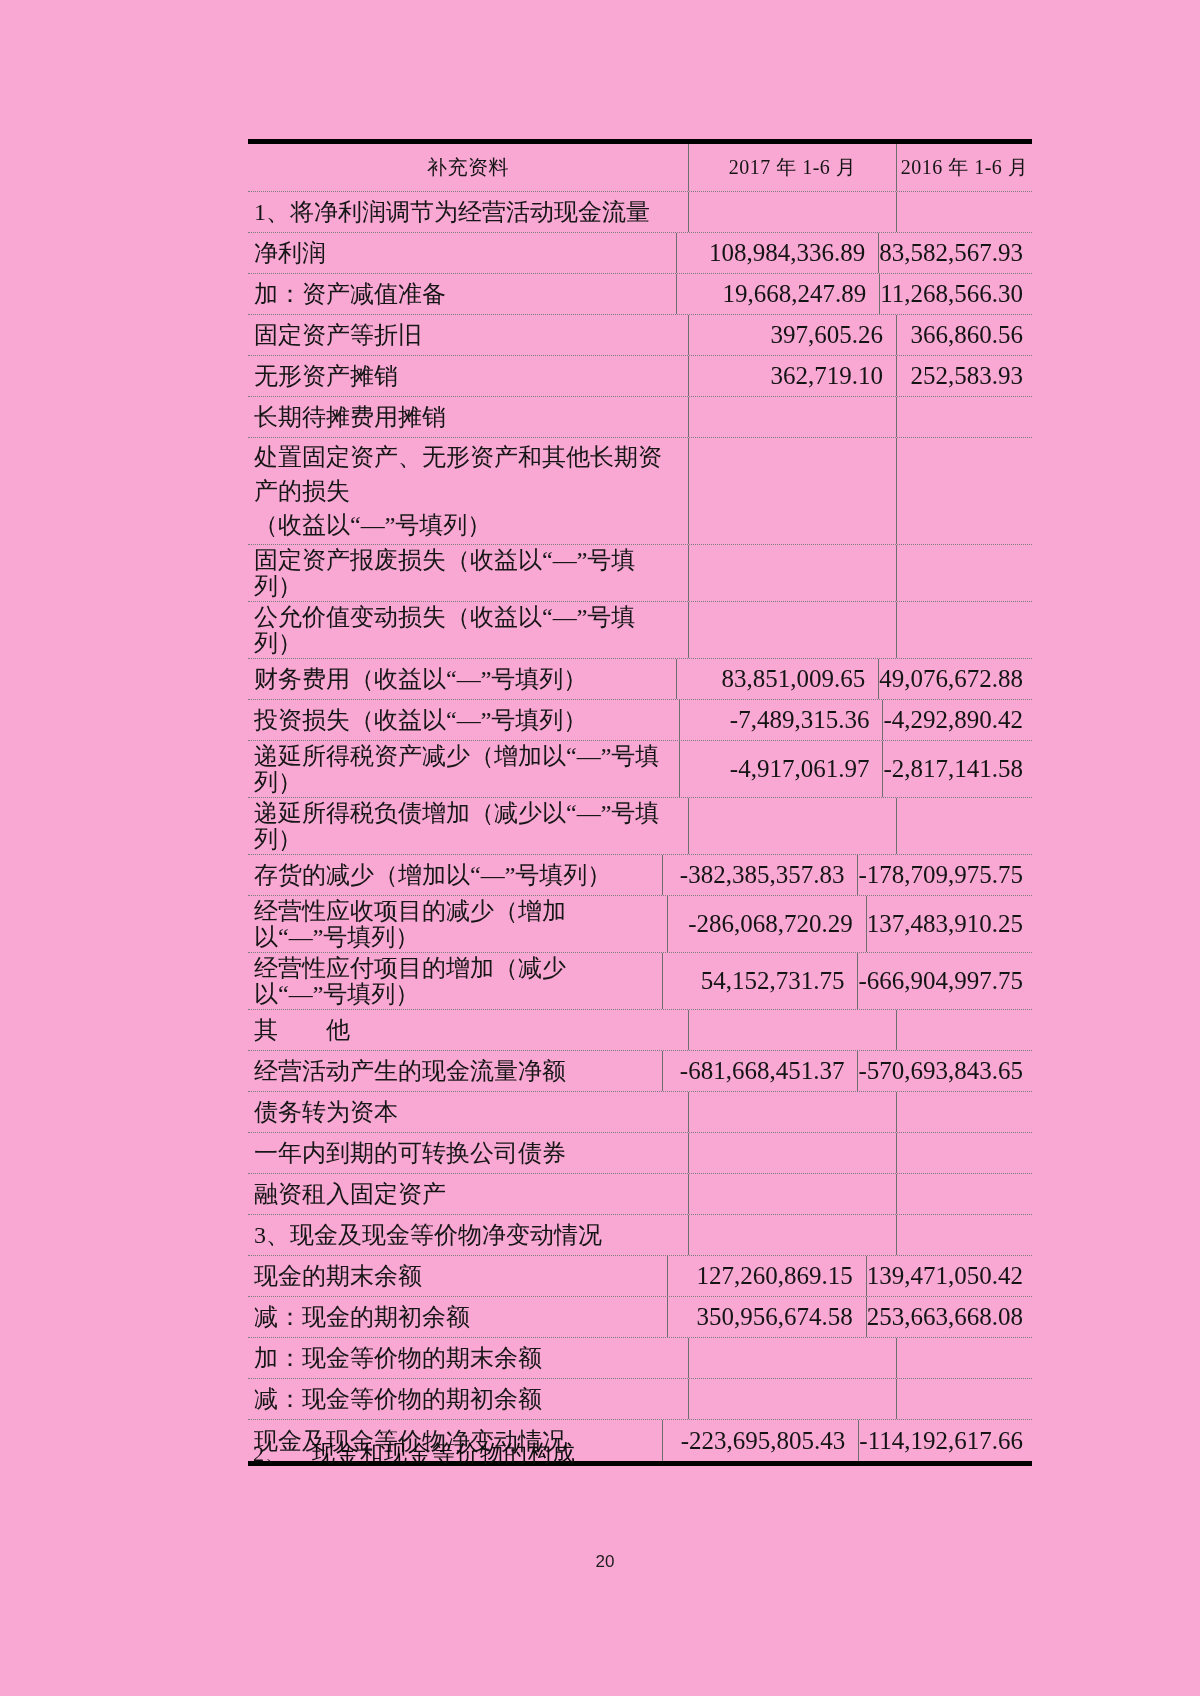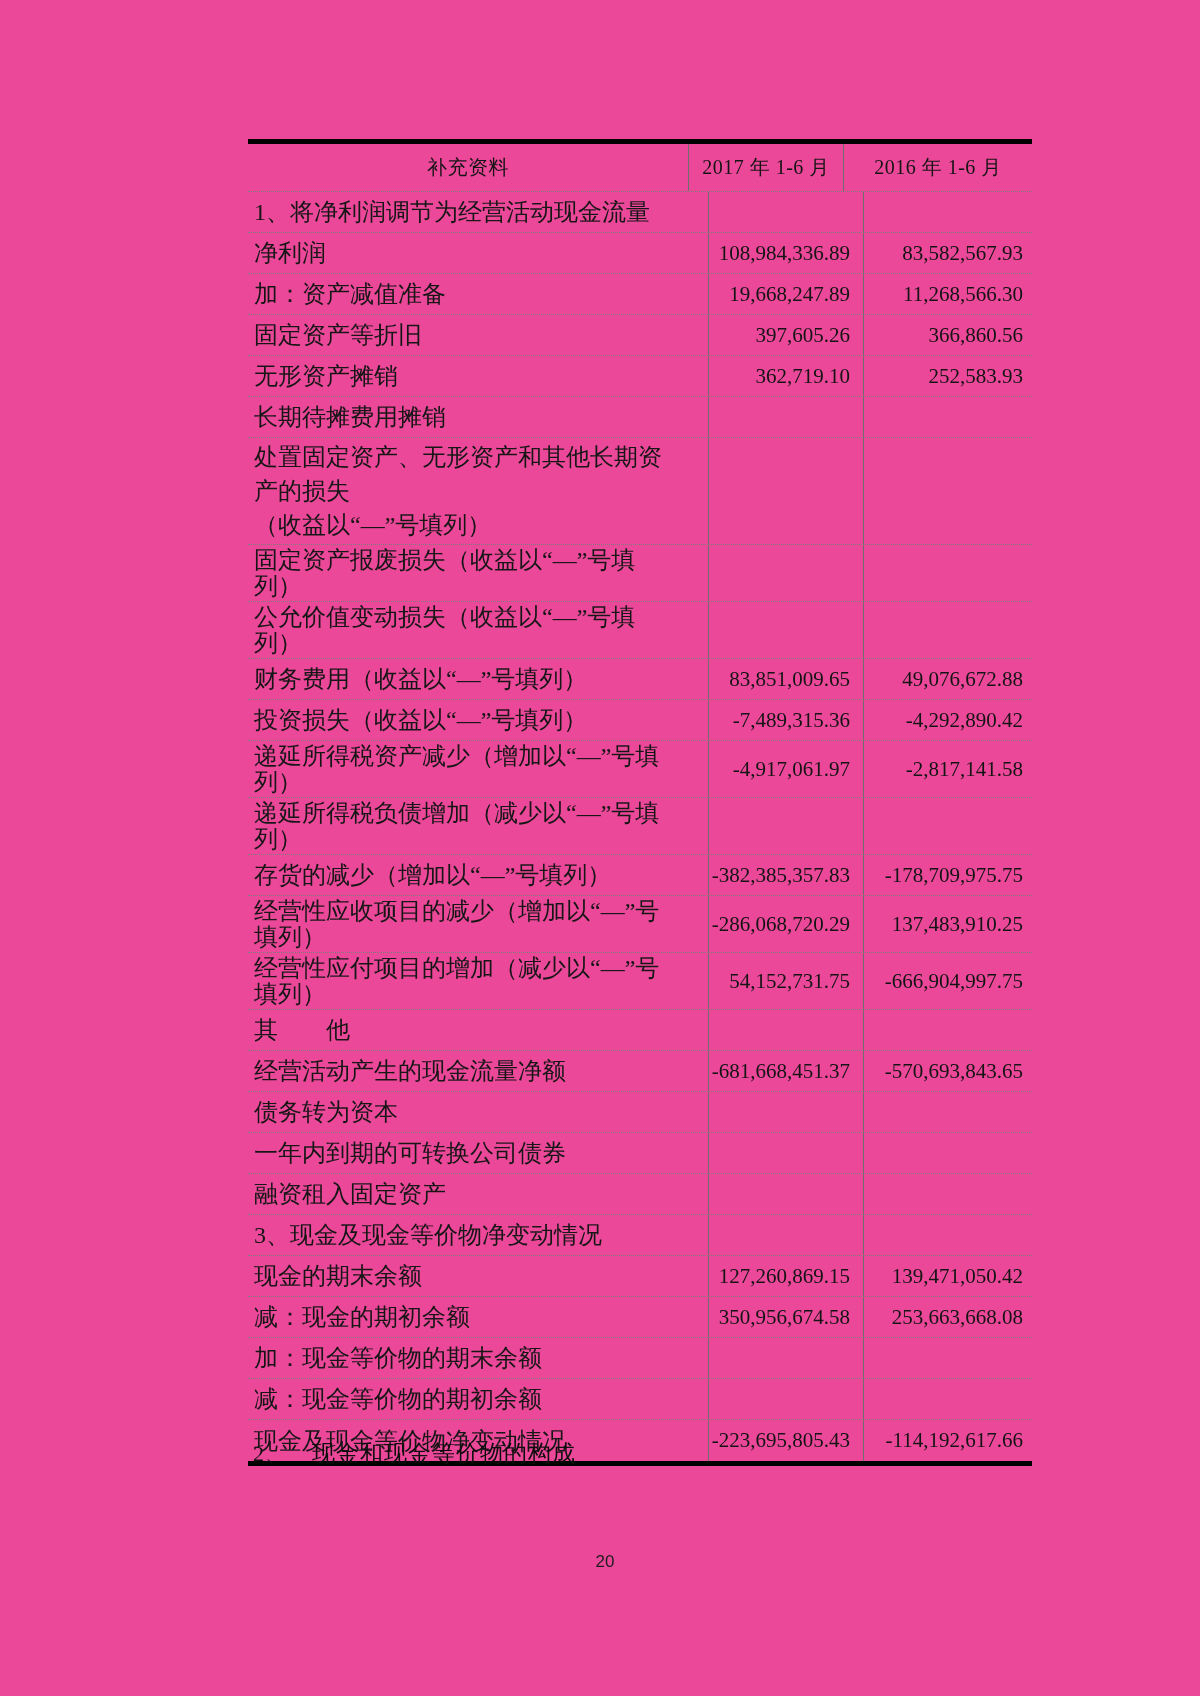--- a/index.html
+++ b/index.html
@@ -4,21 +4,21 @@
 <style>
   html, body { margin: 0; padding: 0; }
   body {
     width: 1200px; height: 1696px;
     background: #f2f2f2;
     font-family: "Liberation Serif", "DejaVu Serif", serif;
   }
   .page {
     position: relative;
     width: 1200px; height: 1696px;
-    background: #ec4899;
+    background: #f9a8d4;
     color: #111;
     overflow: hidden;
   }
   .fin-table {
     position: absolute;
     left: 248px; top: 139px;
     width: 784px;
     border-top: 5px solid #000;
     border-bottom: 5px solid #000;
     box-sizing: border-box;
@@ -36,21 +36,21 @@
   .c1, .c2, .c3 {
     display: flex;
     align-items: center;
     box-sizing: border-box;
   }
   .c1 {
     width: 440px;
     padding: 2px 8px 2px 6px;
   }
   .c2 {
-    width: 156px;
+    width: 209px;
     border-left: 1px solid #6e6e6e;
     border-right: 1px solid #6e6e6e;
     justify-content: flex-end;
     padding-right: 13px;
   }
   .c3 {
     flex: 1;
     justify-content: flex-end;
     padding-right: 9px;
   }
@@ -62,23 +62,22 @@
     letter-spacing: 0.5px;
   }
   .label {
     font-size: 24px;
     color: #161616;
     white-space: pre-line;
     line-height: 26px;
   }
   .row.tall .label { line-height: 34px; align-self: center; }
   .num {
-    font-size: 21px;
+    font-size: 25px;
     color: #141414;
-    margin-left: 20px;
   }
   .section-heading {
     position: absolute;
     left: 253px; top: 1438px;
     font-weight: normal;
     font-size: 23px;
     color: #0d0d0d;
     letter-spacing: 1px;
   }
   .sec-num { margin-right: 24px; font-size: 22px; }

